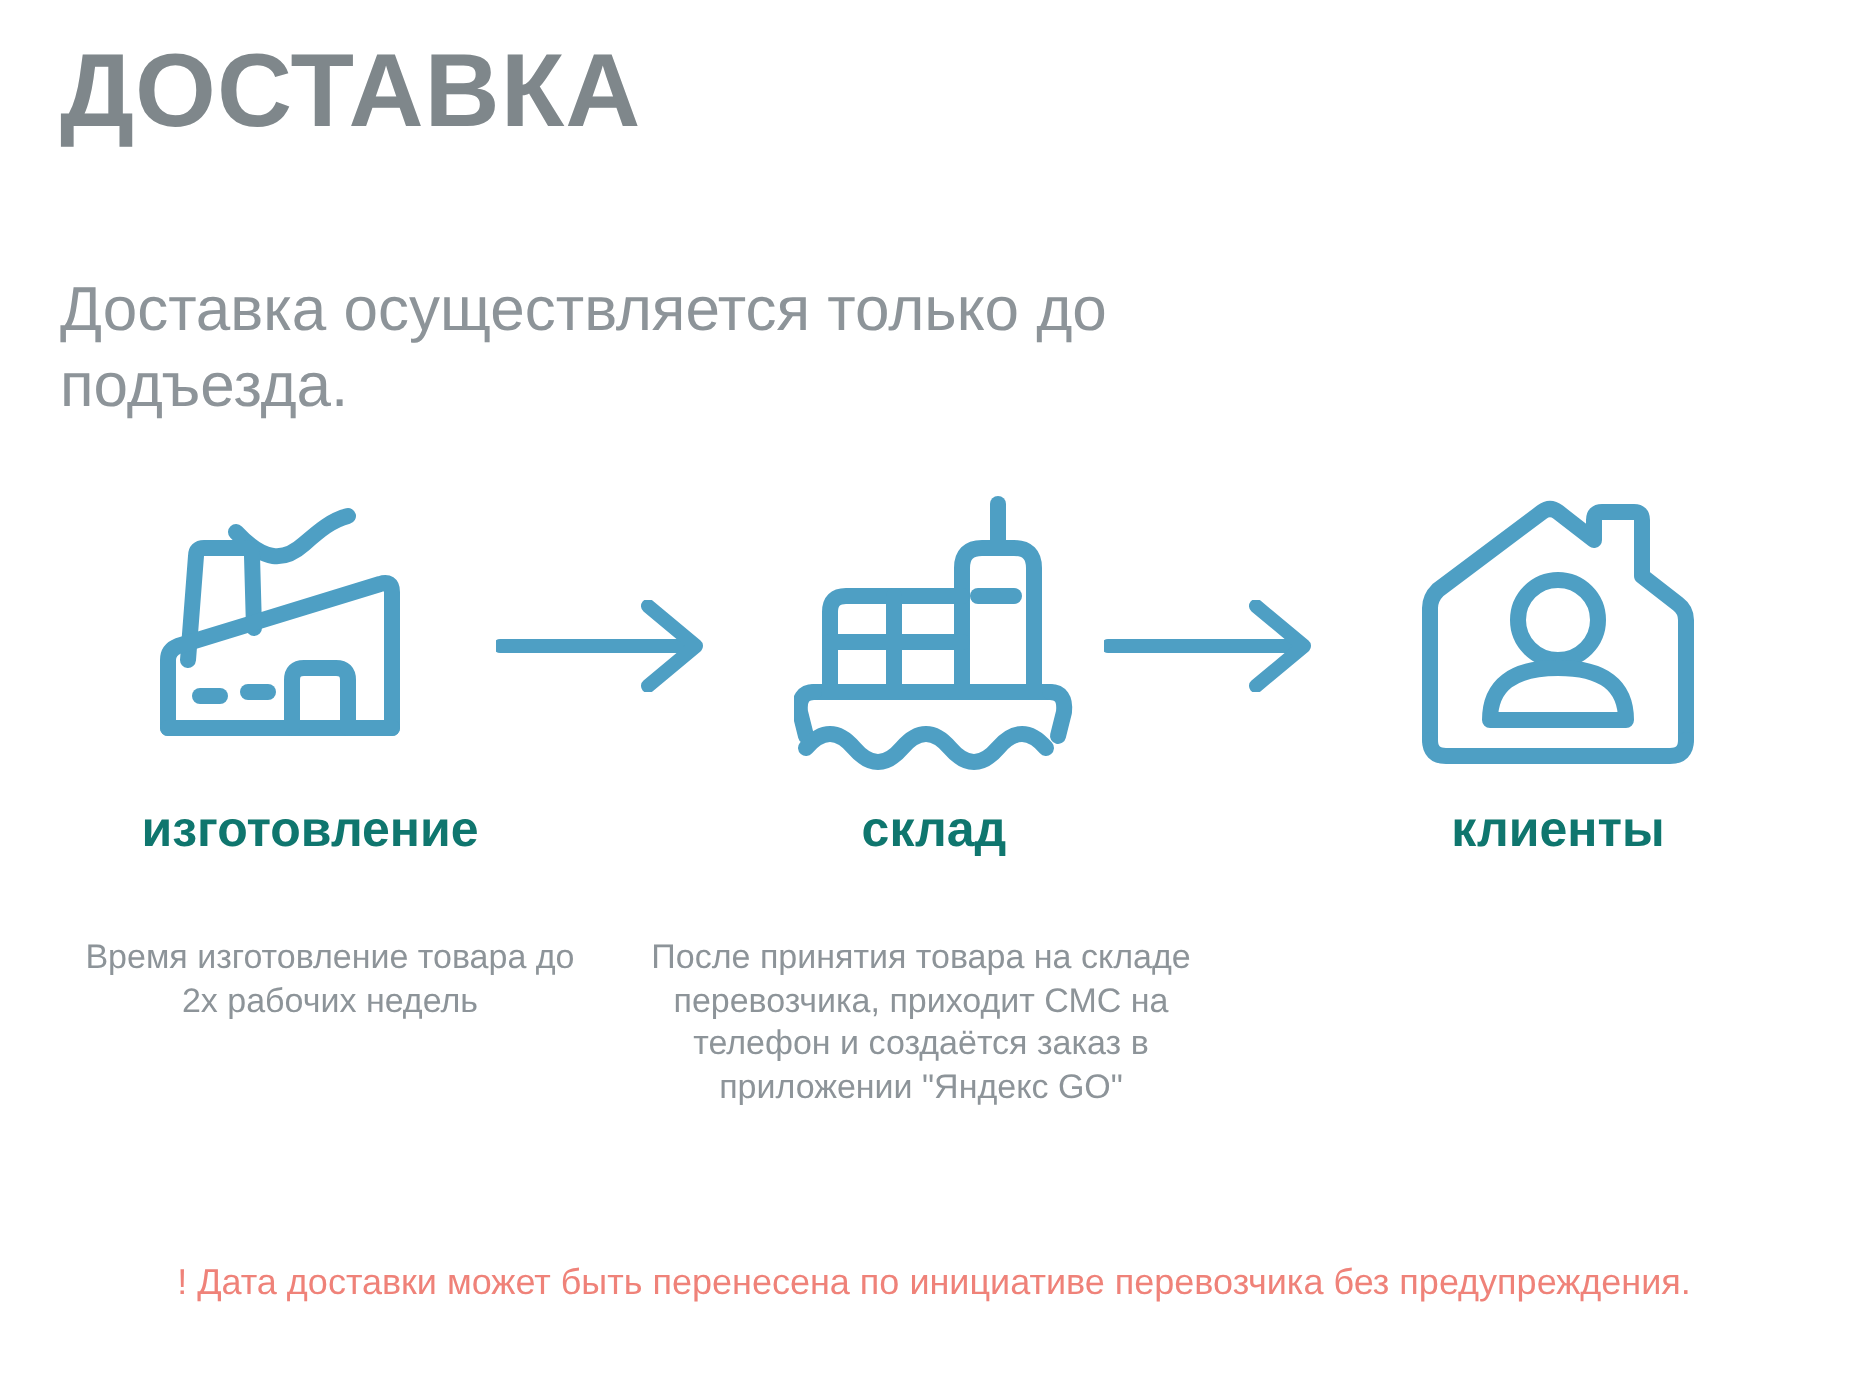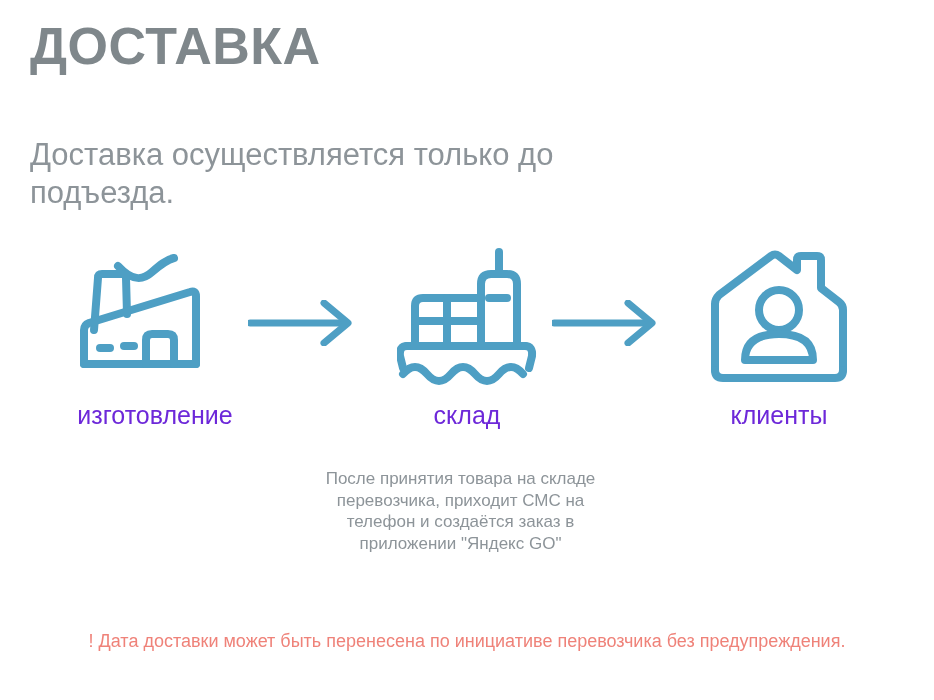--- a/index.html
+++ b/index.html
@@ -69,22 +69,22 @@
   .stage-icon {
     height: 148px;
     display: flex;
     align-items: center;
     justify-content: center;
   }
 
   .stage-label {
     margin-top: 8px;
     font-size: 25px;
-    font-weight: normal;
-    color: #6d28d9;
+    font-weight: bold;
+    color: #0f766e;
     line-height: 30px;
   }
 
   .flow-arrow {
     position: absolute;
     top: 56px;
     width: 110px;
     height: 46px;
   }
   .arrow-1 { left: 248px; }
@@ -213,20 +213,21 @@
           <circle cx="70" cy="62" r="20"></circle>
 
           <path d="M36 112 Q36 86 70 86 Q104 86 104 112 Z"></path>
         </svg>
       </div>
       <div class="stage-label">клиенты</div>
     </div>
   </div>
 
   <div class="descriptions">
+    <div class="desc-col desc-1">Время изготовление товара до 2х рабочих недель</div>
 
     <div class="desc-col desc-2">После принятия товара на складе перевозчика, приходит СМС на телефон и создаётся заказ в приложении "Яндекс GO"</div>
 
   </div>
 
   <div class="footer-note">! Дата доставки может быть перенесена по инициативе перевозчика без предупреждения.</div>
 
 </div>
 
 </body></html>

